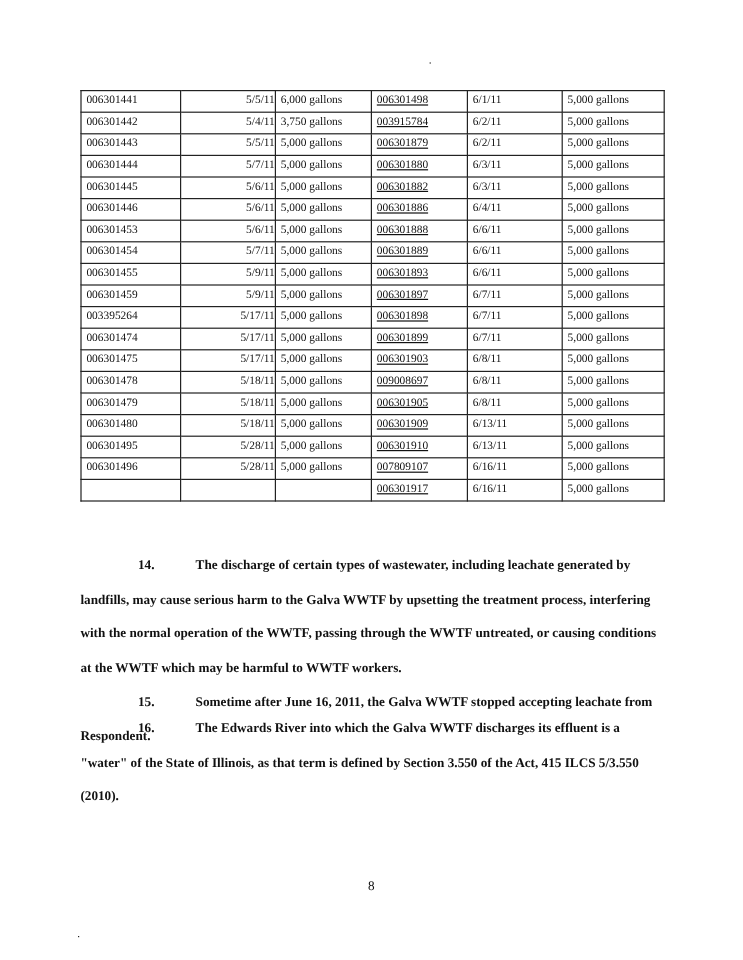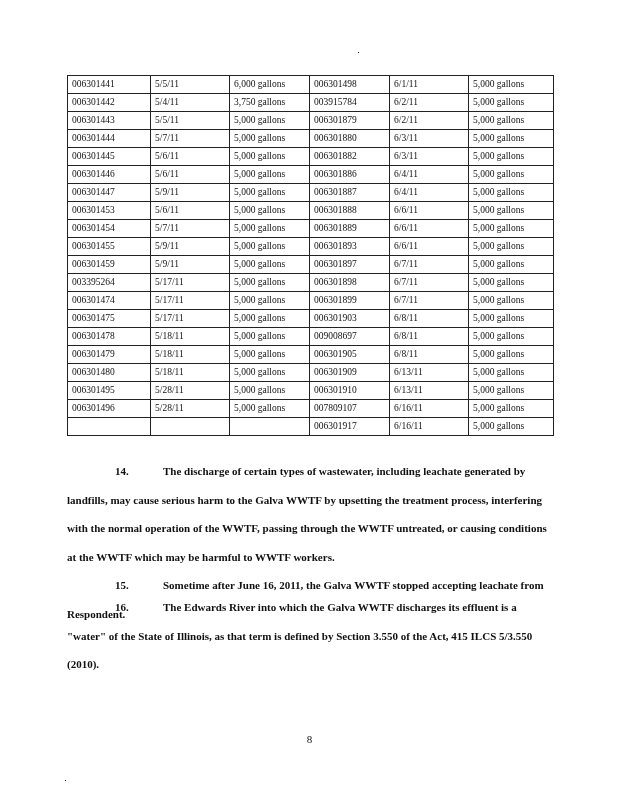--- a/index.html
+++ b/index.html
@@ -11,23 +11,23 @@
   table.log {
     position: absolute; left: 67px; top: 75px;
     border-collapse: collapse; table-layout: fixed;
     font-size: 9.5px;
   }
   table.log td {
     height: 17px; padding: 0 0 0 4px; border: 1px solid #222;
     white-space: nowrap; vertical-align: middle; line-height: 17px;
   }
   table.log td.c-id { width: 78px; margin-top: 22px; }
-  table.log td.c-date { width: 74px; }
+  table.log td.c-date { width: 74px; text-align: right; }
   table.log td.c-vol { width: 75px; }
-  table.log td.c-id2 { width: 75px; }
+  table.log td.c-id2 { width: 75px; text-decoration: underline; }
   table.log td.c-date2 { width: 74px; }
   table.log td.c-vol2 { width: 80px; }
   .para {
     position: absolute; left: 67px; width: 490px;
     font-size: 11px; line-height: 28.5px; margin: 0; font-weight: bold;
   }
   .para .num { display: inline-block; width: 48px; }
   .indent { padding-left: 48px; }
   .page-num {
     position: absolute; left: 0; width: 619px; top: 733px;
@@ -84,28 +84,20 @@
       </tr>
       <tr>
         <td class="c-id">006301446</td>
         <td class="c-date">5/6/11</td>
         <td class="c-vol">5,000 gallons</td>
         <td class="c-id2">006301886</td>
         <td class="c-date2">6/4/11</td>
         <td class="c-vol2">5,000 gallons</td>
       </tr>
       <tr>
-        <td class="c-id">006301447</td>
-        <td class="c-date">5/9/11</td>
-        <td class="c-vol">5,000 gallons</td>
-        <td class="c-id2">006301887</td>
-        <td class="c-date2">6/4/11</td>
-        <td class="c-vol2">5,000 gallons</td>
-      </tr>
-      <tr>
         <td class="c-id">006301453</td>
         <td class="c-date">5/6/11</td>
         <td class="c-vol">5,000 gallons</td>
         <td class="c-id2">006301888</td>
         <td class="c-date2">6/6/11</td>
         <td class="c-vol2">5,000 gallons</td>
       </tr>
       <tr>
         <td class="c-id">006301454</td>
         <td class="c-date">5/7/11</td>

